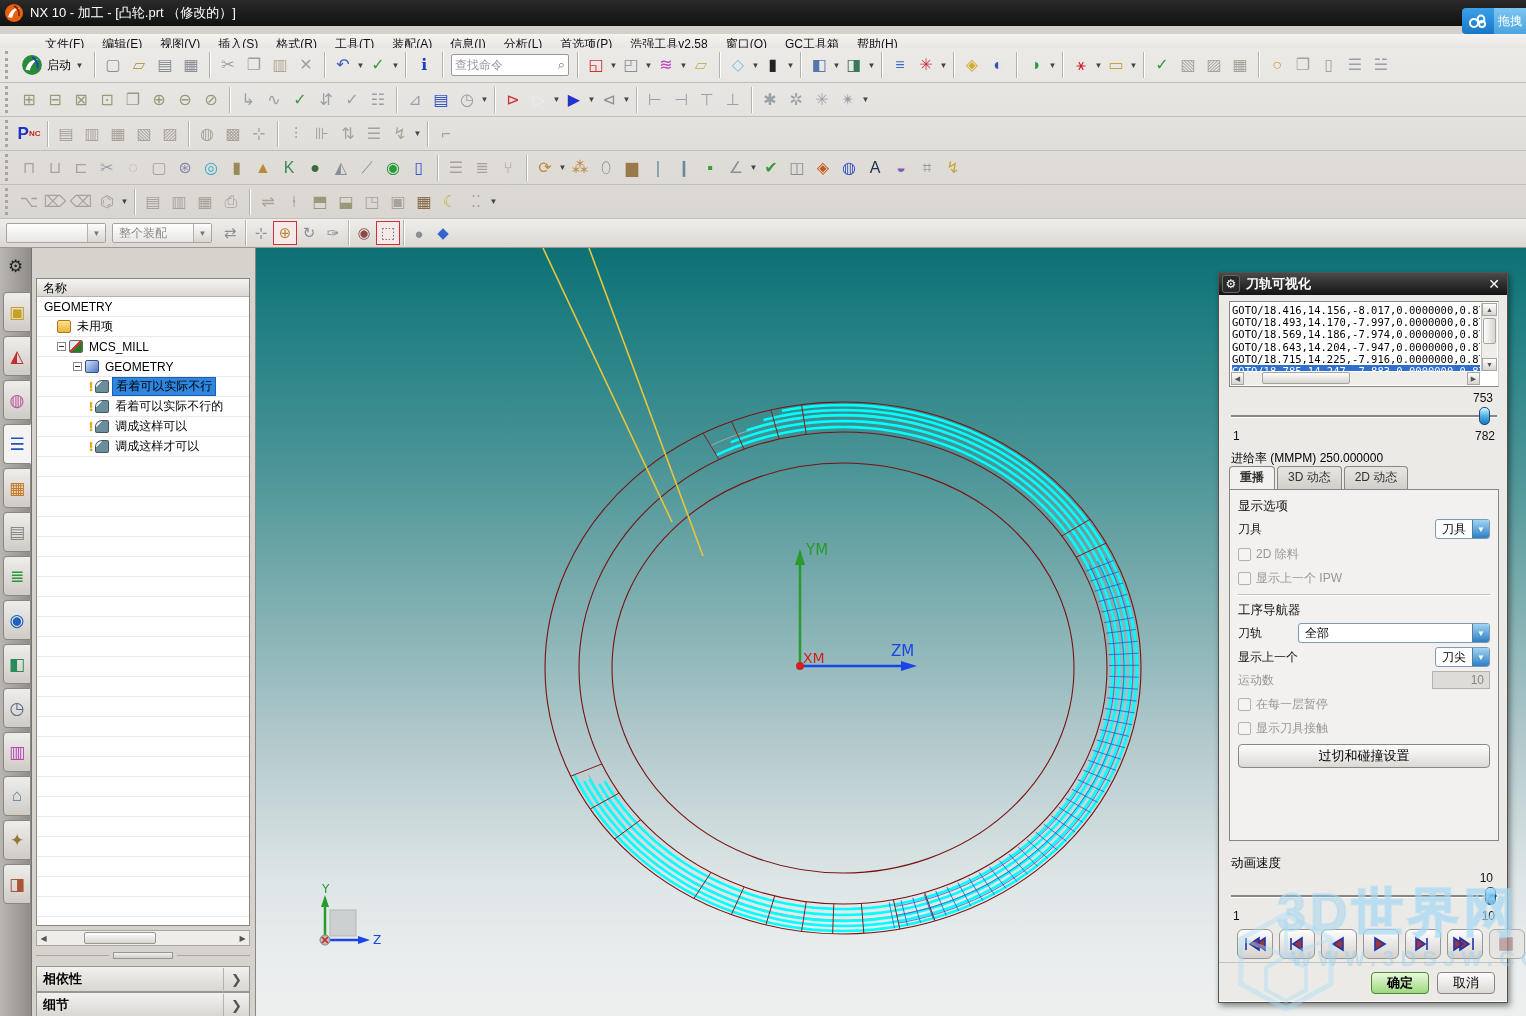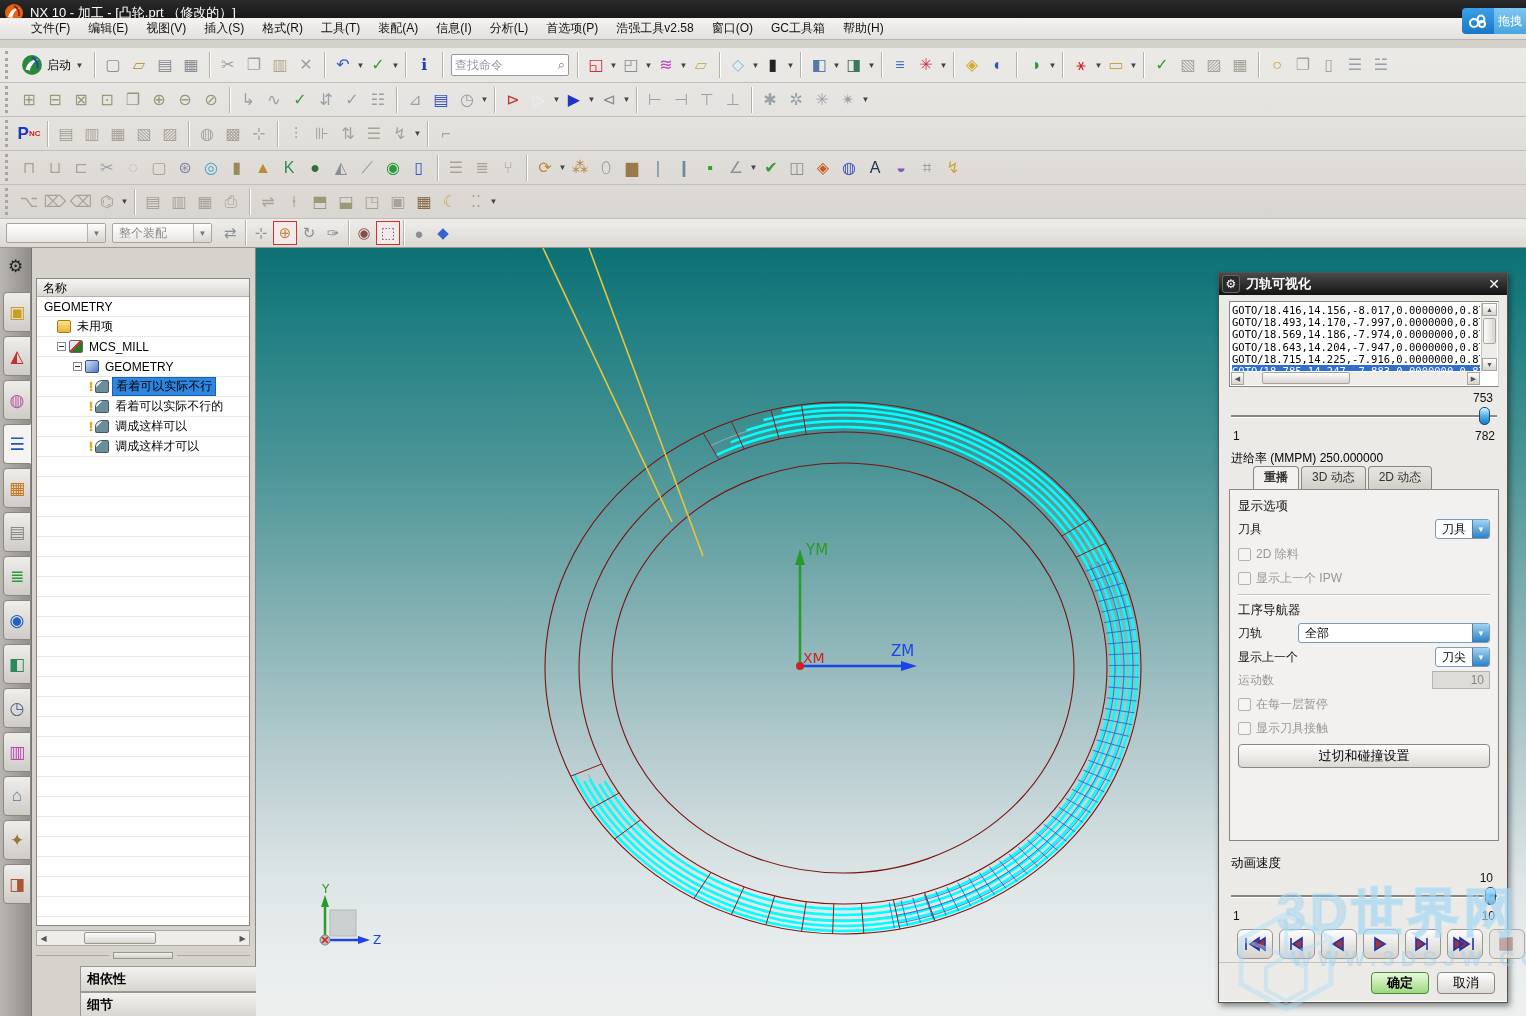--- a/index.html
+++ b/index.html
@@ -7,21 +7,21 @@
   body { position:relative; background:#d4d1cb; font-size:12px; }
 
   
   #titlebar { position:absolute; left:0; top:0; width:1526px; height:26px; background:linear-gradient(#2a2a2a,#111); color:#fff; display:flex; align-items:center; padding-left:4px; font-size:13px; }
   #titlebar .logo { width:20px; height:20px; margin-right:6px; }
   #badge { position:absolute; right:0; top:8px; height:26px; display:flex; z-index:50; }
   #badge .bicon { width:32px; height:26px; background:linear-gradient(#3aa0e8,#1877c8); border-radius:4px 0 0 4px; display:flex; align-items:center; justify-content:center; }
   #badge .btxt { width:32px; height:26px; background:linear-gradient(#7ec6f0,#4aa4de); color:#fff; display:flex; align-items:center; font-size:12px; padding-left:4px; }
 
   
-  #menubar { position:absolute; left:0; top:18px; width:1526px; height:22px; background:linear-gradient(#f4f3f1,#e3e1dd); border-bottom:1px solid #b8b5b0; display:flex; align-items:center; padding-left:22px; }
+  #menubar { position:absolute; left:0; top:34px; width:1526px; height:22px; background:linear-gradient(#f4f3f1,#e3e1dd); border-bottom:1px solid #b8b5b0; display:flex; align-items:center; padding-left:36px; }
   .menu-item { padding:2px 9px; color:#111; cursor:default; white-space:nowrap; }
 
   
   #toolbars { position:absolute; left:0; top:48px; width:1526px; height:171px; background:linear-gradient(#eceae7,#d9d6d1); }
   .tb-row { display:flex; align-items:center; height:34px; border-bottom:1px solid #c2bfba; padding-left:2px; overflow:hidden; }
   .tb-row.first { height:35px; }
   .tb-grip { width:6px; height:80%; border-left:3px dotted #a9a6a0; margin:0 3px; }
   .tb-group { display:flex; align-items:center; padding:0 2px; }
   .tb-sep { width:1px; height:26px; background:#b5b2ac; margin:0 3px; box-shadow:1px 0 0 #fff; }
   .tb-btn { width:26px; height:26px; display:flex; align-items:center; justify-content:center; border:1px solid transparent; border-radius:2px; font-size:16px; line-height:1; cursor:default; }
@@ -61,21 +61,21 @@
   .tico { width:14px; height:13px; flex:none; margin-right:3px; border-radius:2px; }
   .tico.folder { background:linear-gradient(#ffe28a,#e8b33c); border:1px solid #a87a18; }
   .tico.mcs { background:linear-gradient(135deg,#e8e8e8 40%,#c33 40%,#c33 55%,#2a7a2a 55%); border:1px solid #666; }
   .tico.workpiece { background:linear-gradient(135deg,#cfe0f5,#5577c8); border:1px solid #33508f; }
   .tico.op { background:linear-gradient(135deg,#eee 30%,#6a8f9a 30%); border:1px solid #456; border-radius:50% 2px 2px 2px; }
   #nav-hscroll { position:absolute; left:4px; top:682px; width:214px; height:16px; background:#efedea; border:1px solid #aaa7a2; display:flex; align-items:center; }
   #nav-hscroll .thumb { width:72px; height:12px; margin-left:34px; background:linear-gradient(#fdfdfd,#d8d5d0); border:1px solid #9a9792; border-radius:2px; }
   #nav-splitter { position:absolute; left:4px; top:702px; width:214px; height:10px; display:flex; align-items:center; }
   #nav-splitter .bar { flex:1; height:1px; background:#aaa7a2; }
   #nav-splitter .handle { width:60px; height:7px; background:linear-gradient(#f2f1ef,#d2cfca); border:1px solid #9a9792; margin:0 4px; }
-  .nav-section { position:absolute; left:4px; width:214px; height:26px; display:flex; align-items:center; background:linear-gradient(#f2f1ef,#d9d6d1); border:1px solid #9a9792; font-weight:bold; font-size:13px; padding-left:6px;margin-left:44px; }
+  .nav-section { position:absolute; left:4px; width:214px; height:26px; display:flex; align-items:center; background:linear-gradient(#f2f1ef,#d9d6d1); border:1px solid #9a9792; font-weight:bold; font-size:13px; padding-left:6px; }
   .nav-section .chev { margin-left:auto; width:26px; height:22px; border-left:1px solid #b5b2ac; display:flex; align-items:center; justify-content:center; color:#555; font-size:13px; }
 
   
   #viewport { position:absolute; left:256px; top:248px; width:1270px; height:768px; background:linear-gradient(180deg,#0c7074 0%,#1e7e81 9%,#4a9496 28%,#84b1b3 48%,#b7cccf 66%,#dde5e6 82%,#ebeeee 94%,#edefef 100%); overflow:hidden; }
   #scene { position:absolute; left:0; top:0; }
 
   
   #dialog { position:absolute; left:1218px; top:272px; width:290px; height:731px; background:#eceae7; border:1px solid #55524e; box-shadow:2px 3px 6px rgba(0,0,0,.45); font-size:12px; }
   #dlg-title { height:22px; background:linear-gradient(#4a4a4a,#141414); display:flex; align-items:center; color:#fff; padding:0 3px; }
   #dlg-title .gear { width:18px; height:18px; background:#2a2a2a; border:1px solid #666; border-radius:3px; display:flex; align-items:center; justify-content:center; font-size:12px; margin-right:6px; }
@@ -93,21 +93,21 @@
   #goto-hscroll .track { flex:1; position:relative; height:13px; }
   #goto-hscroll .thumb { position:absolute; left:18px; width:88px; top:0; height:12px; background:linear-gradient(#fdfdfd,#d8d5d0); border:1px solid #a8a5a0; border-radius:2px; }
   .slider-row { position:absolute; left:12px; width:266px; }
   .slider-track { position:relative; height:20px; }
   .slider-track .line { position:absolute; left:0; right:0; top:9px; height:2px; background:#8a8783; box-shadow:0 1px 0 #fff; }
   .slider-thumb { position:absolute; top:1px; width:11px; height:18px; border-radius:5px; background:linear-gradient(#d8f4ff,#58b8e8 45%,#1878c0); border:1px solid #1a4a7a; }
   .sl-num { position:absolute; font-size:12px; color:#111; }
   #feedrate { position:absolute; left:12px; top:177px; }
   #tabs { position:absolute; left:10px; top:196px; height:20px; display:flex; align-items:flex-end; }
   .tab { padding:2px 10px 3px; border:1px solid #8a8783; border-bottom:none; border-radius:4px 4px 0 0; background:linear-gradient(#e8e6e2,#d2cfca); margin-right:2px; color:#333; }
-  .tab.active { background:#f2f1ef; font-weight:bold; position:relative; top:1px; padding-bottom:4px;margin-left:24px; }
+  .tab.active { background:#f2f1ef; font-weight:bold; position:relative; top:1px; padding-bottom:4px; }
   #tab-panel { position:absolute; left:10px; top:216px; width:270px; height:352px; background:#f2f1ef; border:1px solid #8a8783; padding:6px 8px; }
   .grp-label { font-size:12.5px; color:#111; margin:2px 0 4px; }
   .fld-row { display:flex; align-items:center; margin:4px 0; }
   .fld-row .lab { color:#111; }
   .fld-row .lab.dis { color:#9a9792; }
   .dd { margin-left:auto; display:flex; height:20px; border:1px solid #7a9ab5; border-radius:3px; overflow:hidden; background:#fff; }
   .dd .val { padding:1px 6px; display:flex; align-items:center; font-size:12px; }
   .dd .btn { width:17px; background:linear-gradient(#9fd4f2,#2e7fc4); border-left:1px solid #5a7a9a; display:flex; align-items:center; justify-content:center; color:#fff; font-size:8px; }
   .dd.wide { width:192px; }
   .dd.wide .val { flex:1; }

